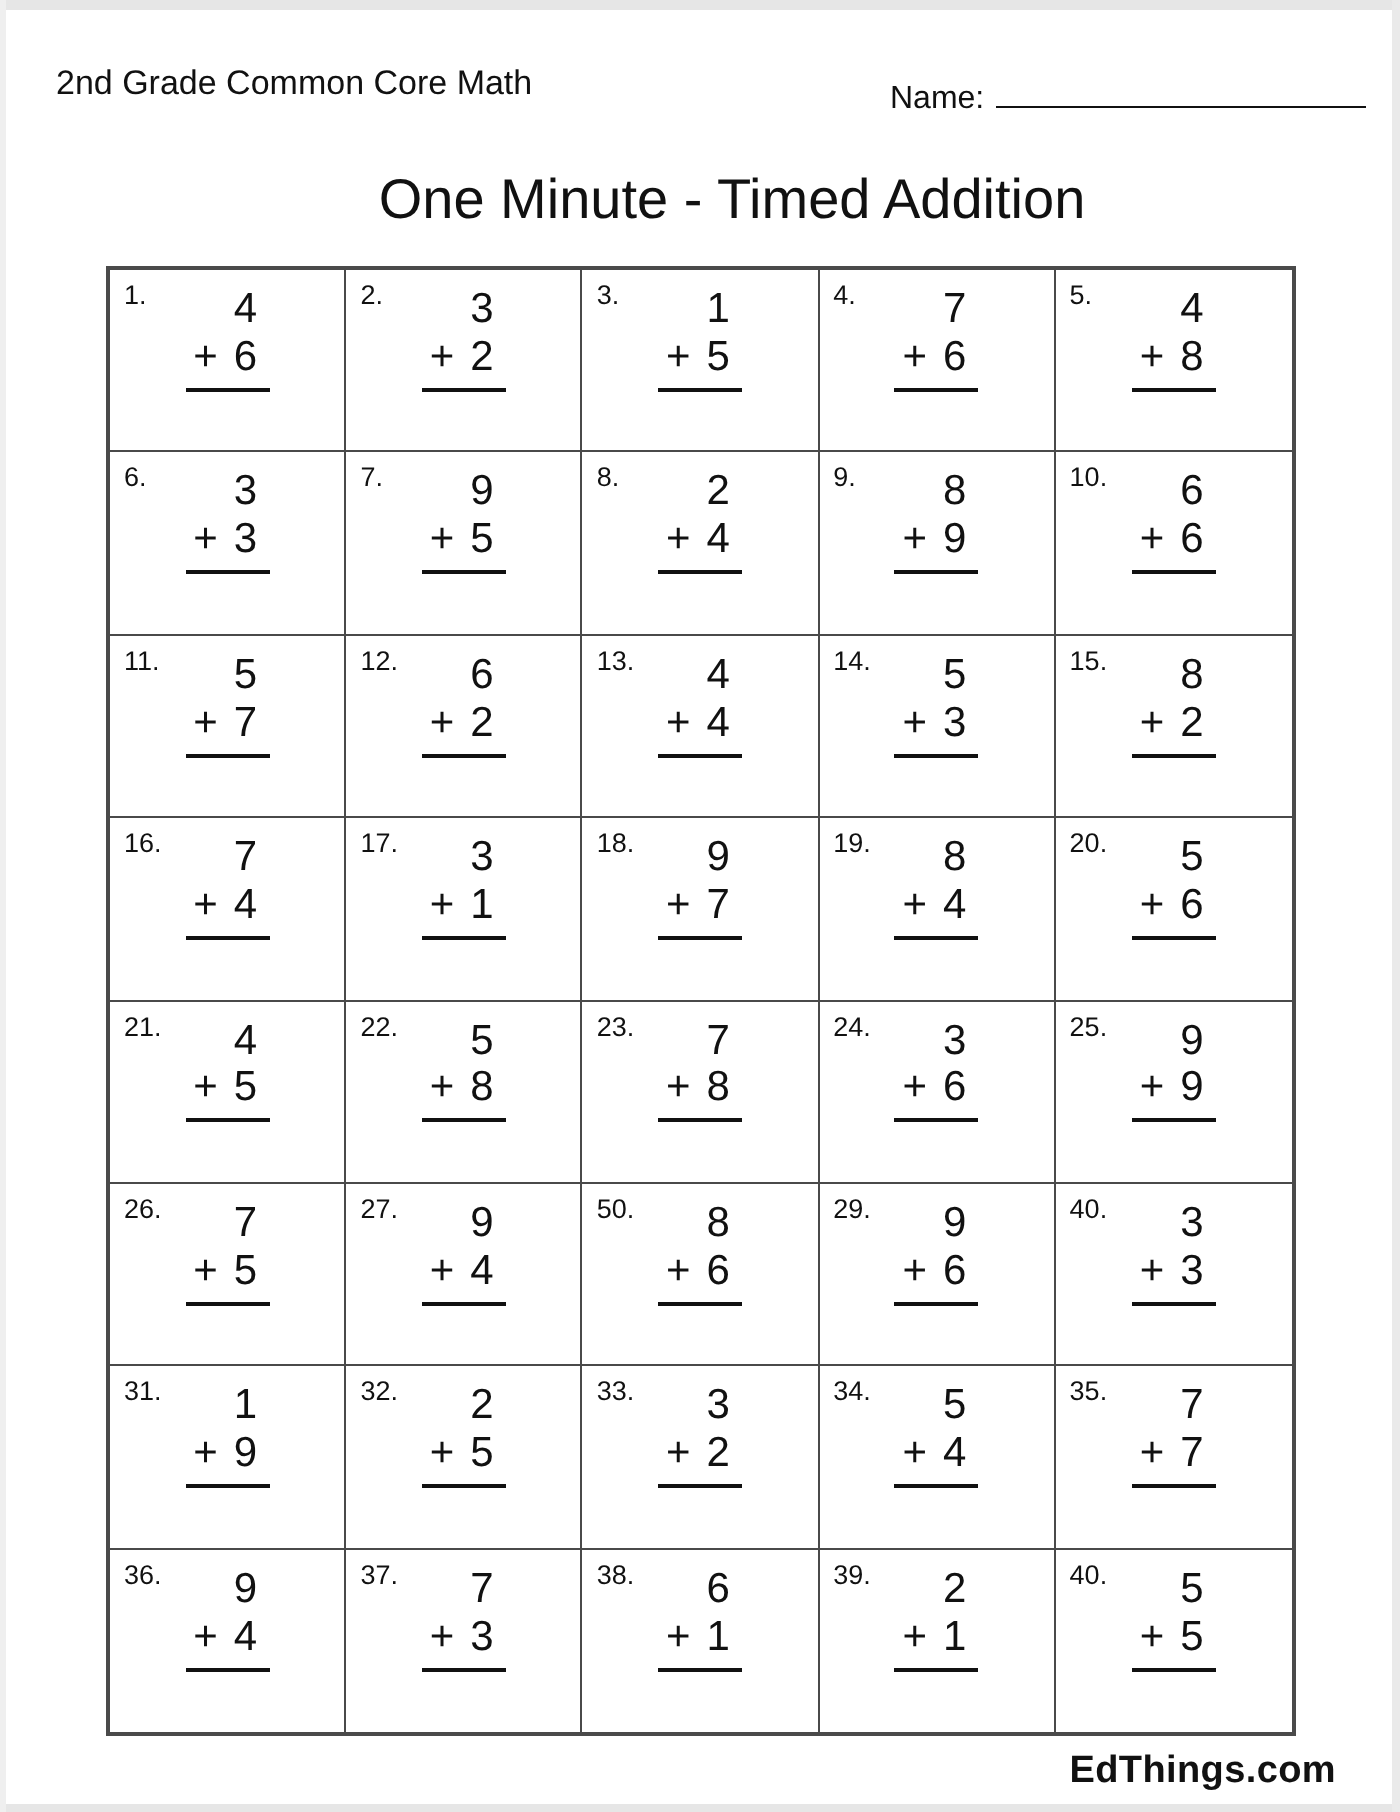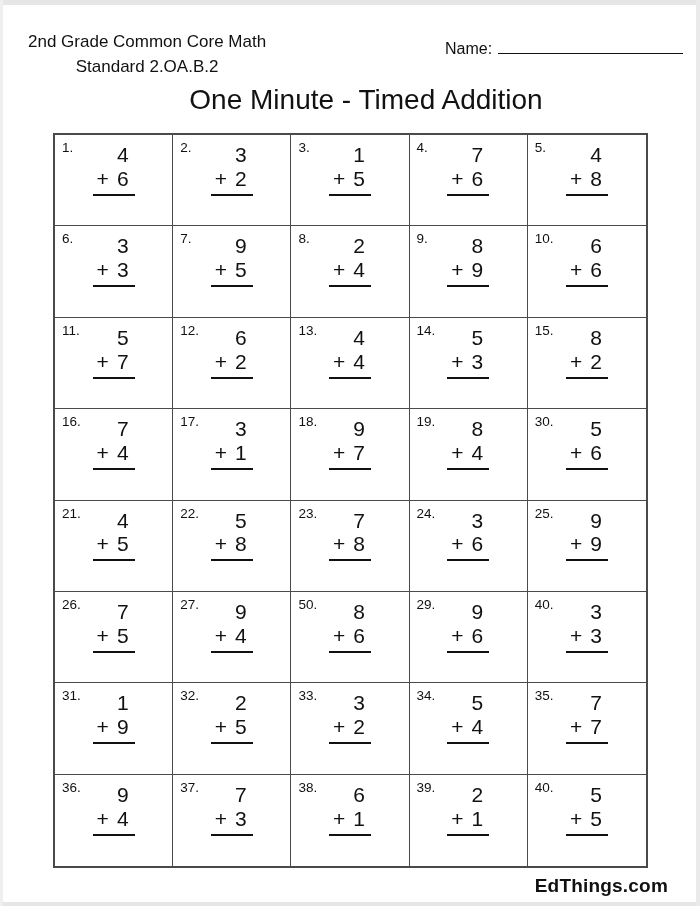--- a/index.html
+++ b/index.html
@@ -123,21 +123,20 @@
 <body>
 
 <div class="page">
   <div class="edge-top"></div>
   <div class="edge-bottom"></div>
   <div class="edge-left"></div>
   <div class="edge-right"></div>
 
   <div class="header-left">
     <div>2nd Grade Common Core Math</div>
-    <div>Standard 2.OA.B.2</div>
   </div>
 
   <div class="name-block">
     <span>Name:</span><span class="name-line"></span>
   </div>
 
   <div class="title">One Minute - Timed Addition</div>
 
   <div class="instruction">Find the sum.</div>
 
@@ -288,21 +287,21 @@
 
   <div class="cell">
     <span class="pnum">19.</span>
     <div class="prob">
       <div class="top-addend">8</div>
       <div class="bot-addend"><span class="plus">+</span><span class="bot-digit">4</span></div>
     </div>
   </div>
 
   <div class="cell">
-    <span class="pnum">30.</span>
+    <span class="pnum">20.</span>
     <div class="prob">
       <div class="top-addend">5</div>
       <div class="bot-addend"><span class="plus">+</span><span class="bot-digit">6</span></div>
     </div>
   </div>
 
   <div class="cell">
     <span class="pnum">21.</span>
     <div class="prob">
       <div class="top-addend">4</div>

